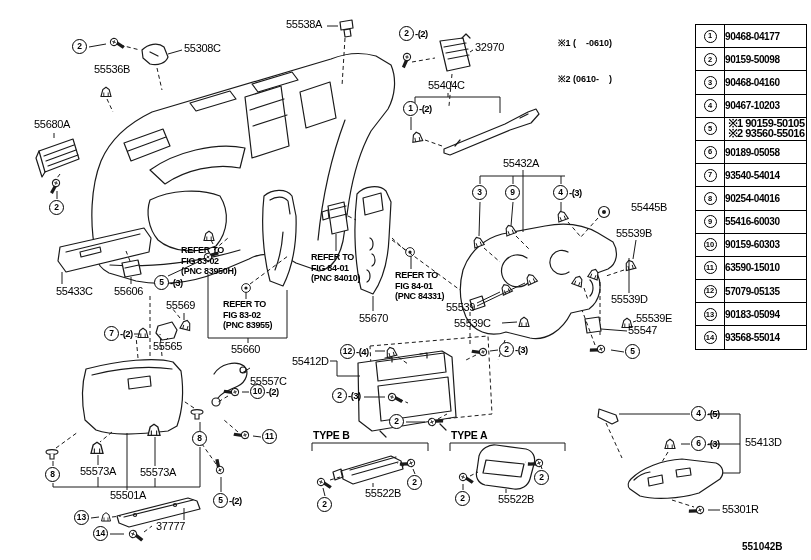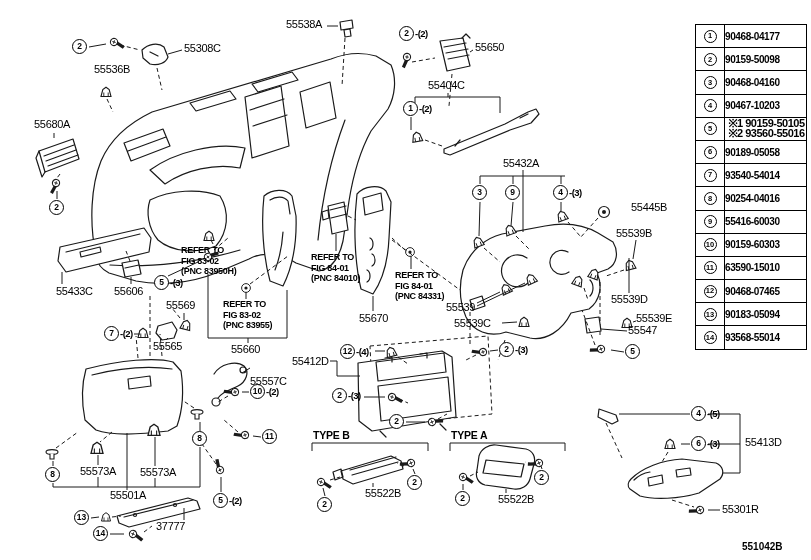--- a/index.html
+++ b/index.html
@@ -283,20 +283,24 @@
       <path class="lead" d="M708,510 L720,510"></path>
     </g>
 
     <path class="lead" d="M89,47 L106,44 M168,54 L182,50 M327,26 L338,26"></path>
     <use href="#screw" transform="translate(114,42) rotate(15)"></use>
     <path class="lead" d="M448,93 L448,97 M415,97 L500,97 M415,97 L415,103 M500,97 L500,113 M411,117 L411,130 M470,52 L473,50"></path>
     <path class="lead" d="M62,272 L62,284 M131,277 L131,284 M168,276 L198,262 M184,313 L184,320 M134,334 L140,334 M166,340 L168,338"></path>
     <path class="lead" d="M624,352 L611,350"></path>
   </svg>
 
+  <div class="asterisk-notes">
+    <div>※1 (    -0610)</div>
+    <div>※2 (0610-    )</div>
+  </div>
 
   <div class="parts-table">
     <div class="pt-row">
         <span class="pt-ref">
           <span class="pt-circle">1</span>
         </span>
         <span class="pt-num">90468-04177</span>
       </div>
     <div class="pt-row">
         <span class="pt-ref">
@@ -358,41 +362,41 @@
     <div class="pt-row">
         <span class="pt-ref">
           <span class="pt-circle">11</span>
         </span>
         <span class="pt-num">63590-15010</span>
       </div>
     <div class="pt-row">
         <span class="pt-ref">
           <span class="pt-circle">12</span>
         </span>
-        <span class="pt-num">90468-07465</span>
+        <span class="pt-num">57079-05135</span>
       </div>
     <div class="pt-row">
         <span class="pt-ref">
           <span class="pt-circle">13</span>
         </span>
         <span class="pt-num">90183-05094</span>
       </div>
     <div class="pt-row">
         <span class="pt-ref">
           <span class="pt-circle">14</span>
         </span>
         <span class="pt-num">93568-55014</span>
       </div>
   </div>
 
   <div class="part-label" style="left:286px;top:19px">55538A</div>
   <div class="part-label" style="left:184px;top:43px">55308C</div>
   <div class="part-label" style="left:94px;top:64px">55536B</div>
   <div class="part-label" style="left:34px;top:119px">55680A</div>
-  <div class="part-label" style="left:475px;top:42px">55650</div>
+  <div class="part-label" style="left:475px;top:42px">32970</div>
   <div class="part-label" style="left:428px;top:80px">55404C</div>
   <div class="part-label" style="left:56px;top:286px">55433C</div>
   <div class="part-label" style="left:114px;top:286px">55606</div>
   <div class="part-label" style="left:166px;top:300px">55569</div>
   <div class="part-label" style="left:153px;top:341px">55565</div>
   <div class="part-label" style="left:231px;top:344px">55660</div>
   <div class="part-label" style="left:250px;top:376px">55557C</div>
   <div class="part-label" style="left:292px;top:356px">55412D</div>
   <div class="part-label" style="left:359px;top:313px">55670</div>
   <div class="part-label" style="left:446px;top:302px">55539</div>

